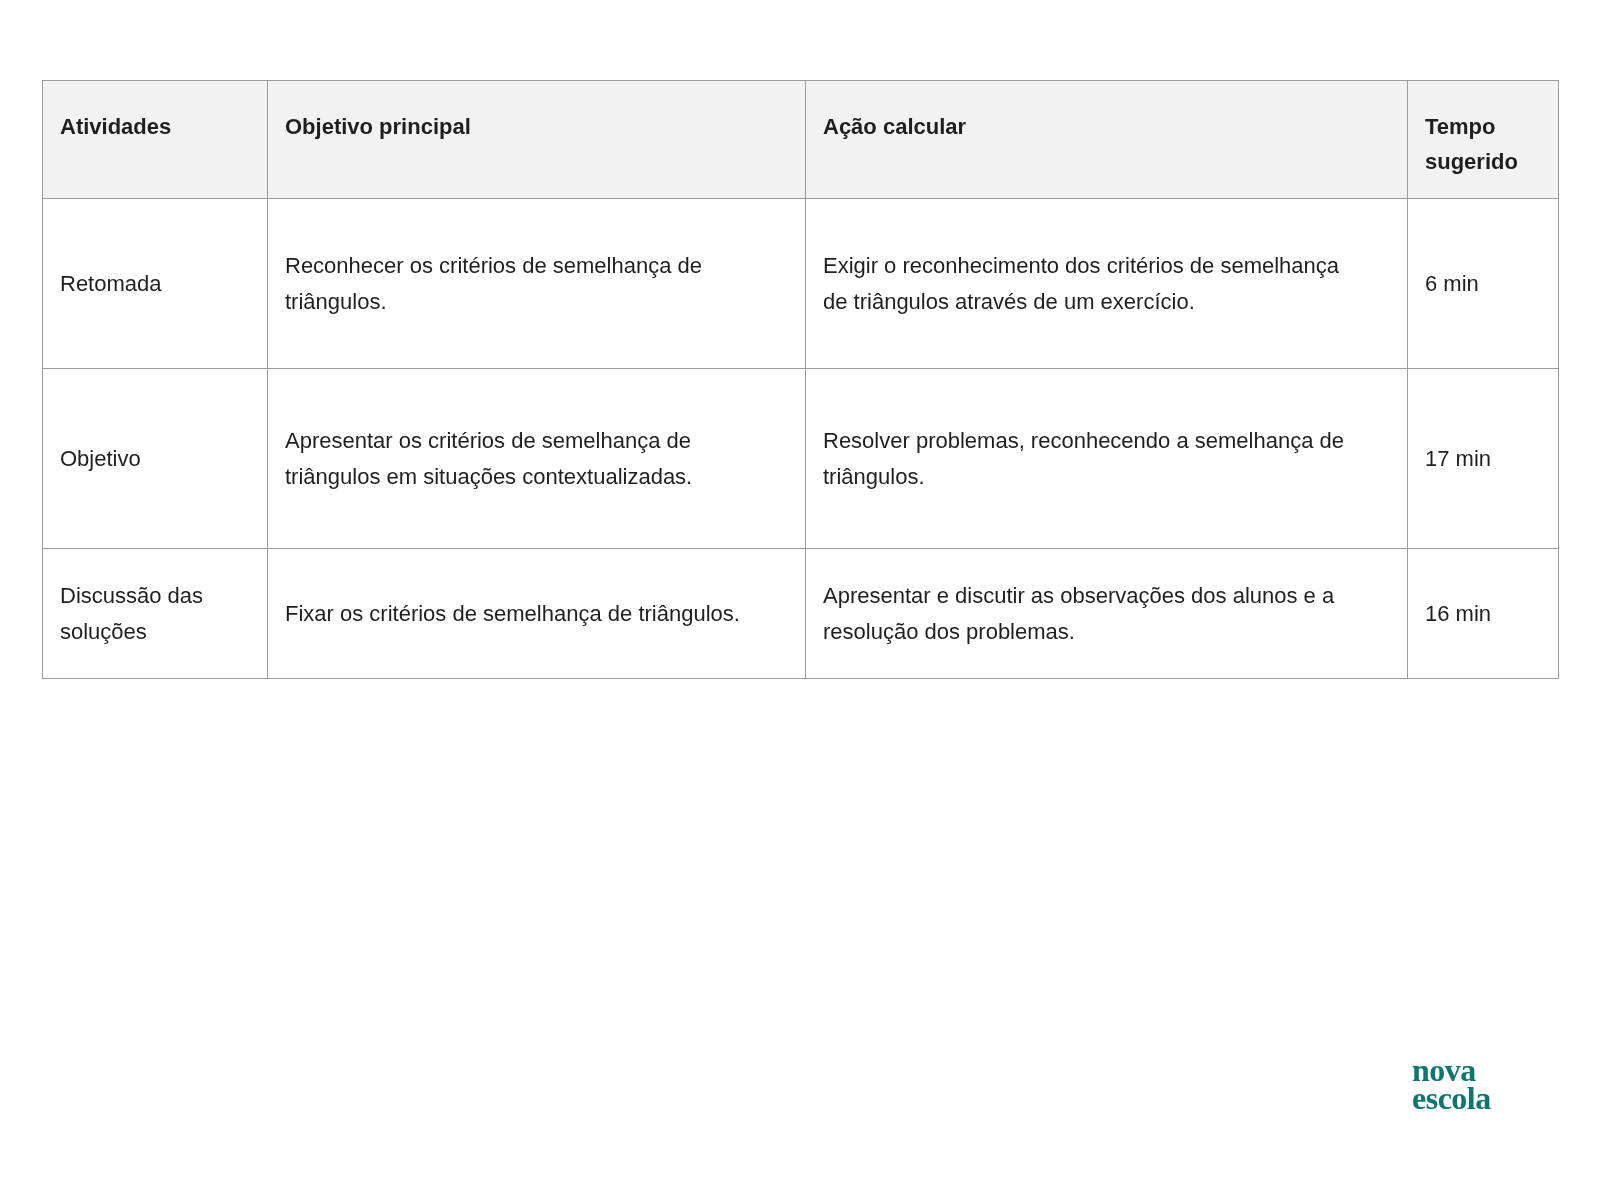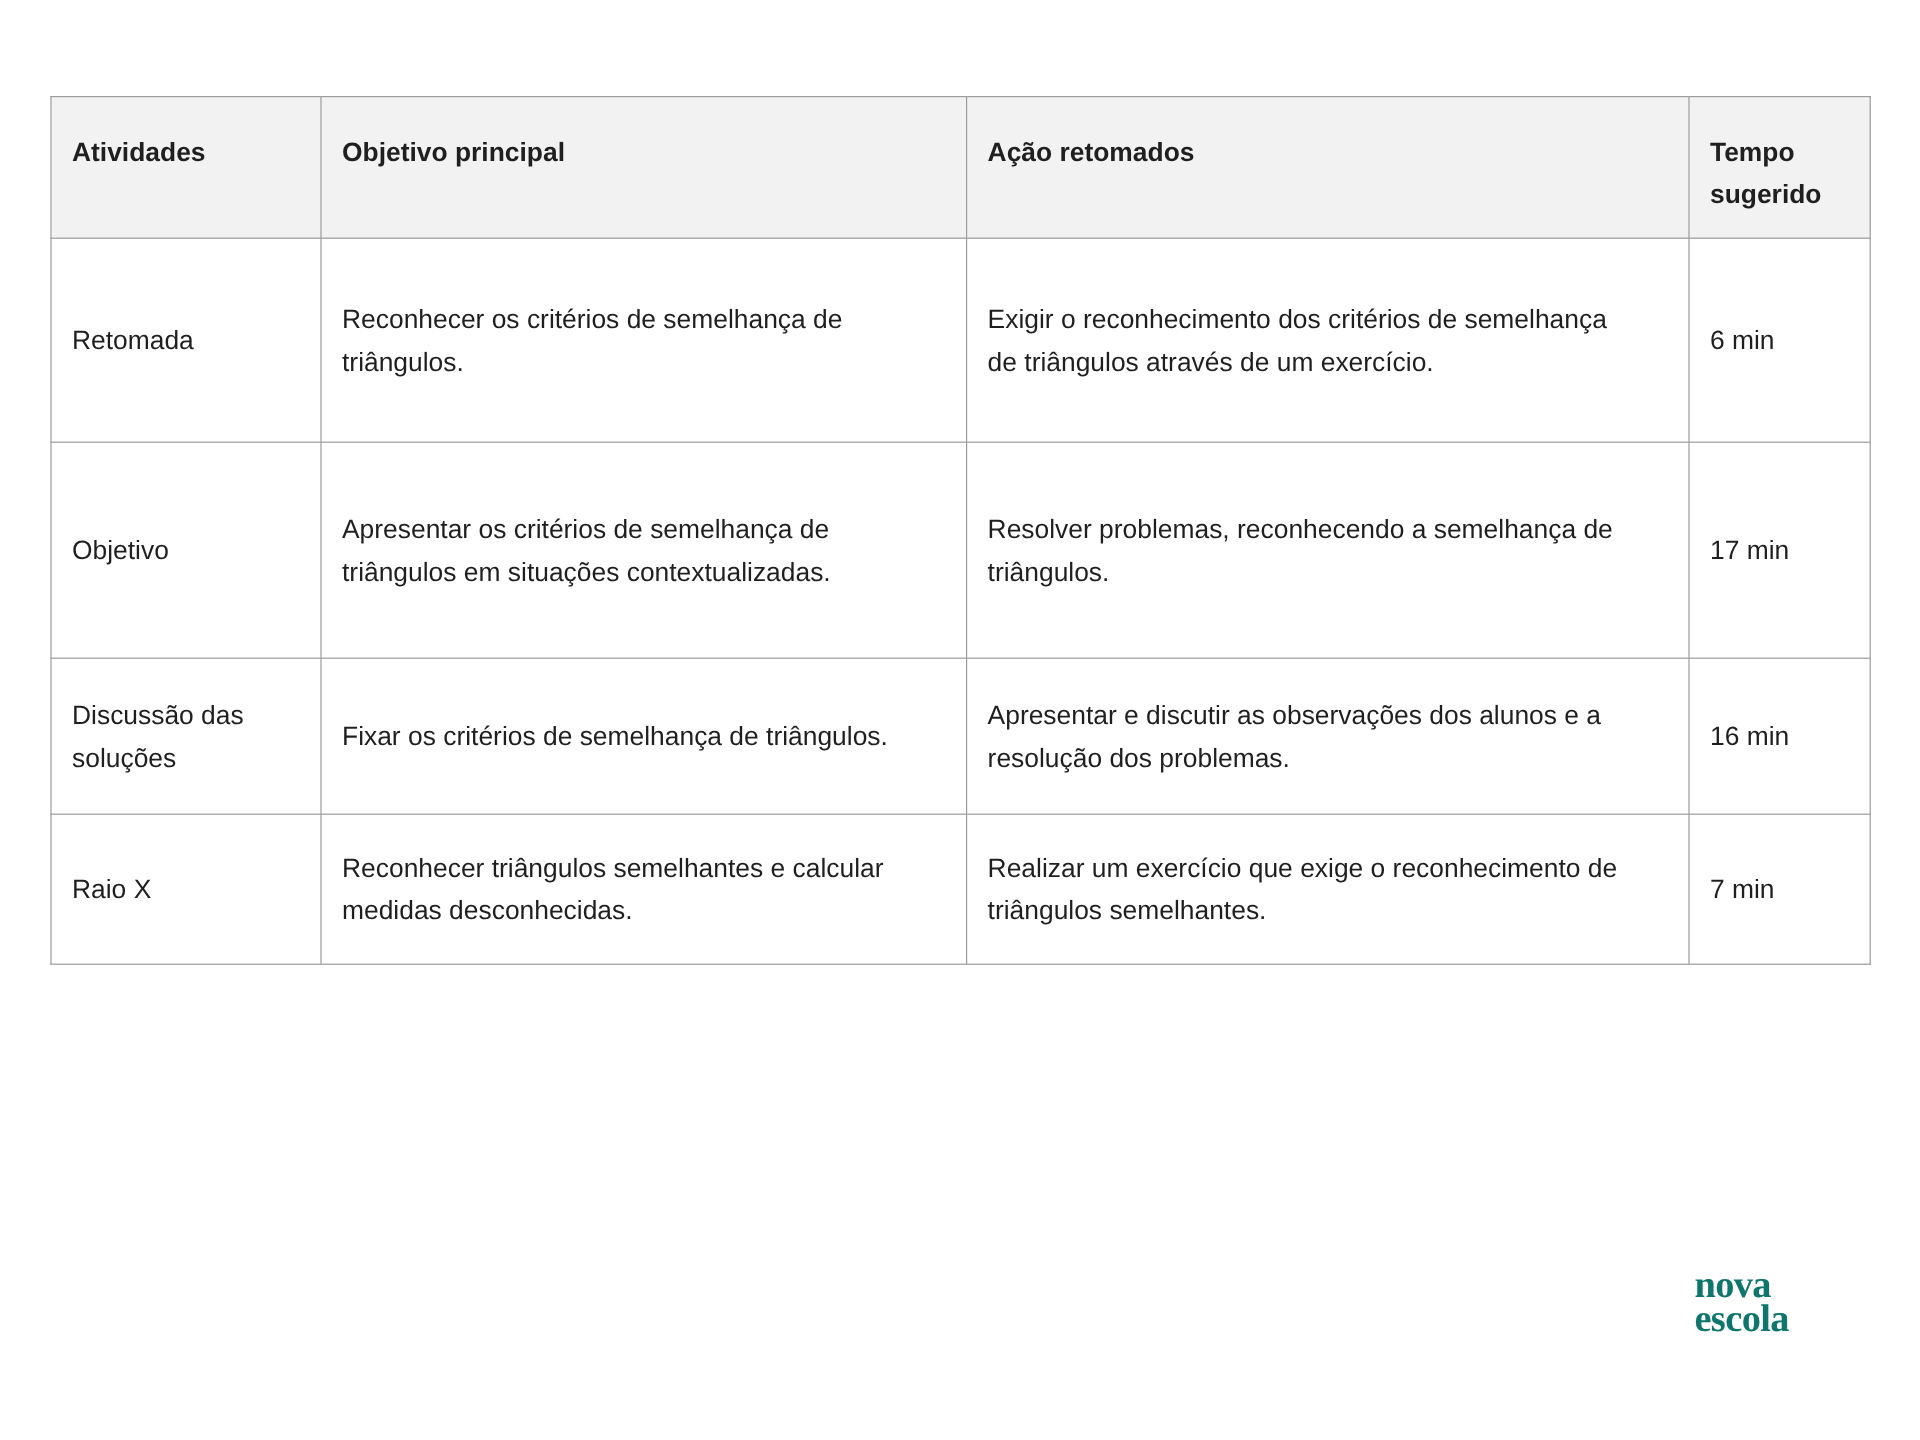--- a/index.html
+++ b/index.html
@@ -78,21 +78,21 @@
     <colgroup>
       <col style="width:225px">
       <col style="width:538px">
       <col style="width:602px">
       <col style="width:151px">
     </colgroup>
     <thead>
       <tr class="header-row">
         <th>Atividades</th>
         <th>Objetivo principal</th>
-        <th>Ação retomados</th>
+        <th>Ação calcular</th>
         <th class="col-tempo">Tempo sugerido</th>
       </tr>
     </thead>
     <tbody>
       <tr class="row-0">
         <td>Retomada</td>
         <td>Reconhecer os critérios de semelhança de triângulos.</td>
         <td>Exigir o reconhecimento dos critérios de semelhança de triângulos através de um exercício.</td>
         <td class="col-tempo">6 min</td>
       </tr>
@@ -101,26 +101,20 @@
         <td>Apresentar os critérios de semelhança de triângulos em situações contextualizadas.</td>
         <td>Resolver problemas, reconhecendo a semelhança de triângulos.</td>
         <td class="col-tempo">17 min</td>
       </tr>
       <tr class="row-2">
         <td>Discussão das soluções</td>
         <td>Fixar os critérios de semelhança de triângulos.</td>
         <td>Apresentar e discutir as observações dos alunos e a resolução dos problemas.</td>
         <td class="col-tempo">16 min</td>
       </tr>
-      <tr class="row-4">
-        <td>Raio X</td>
-        <td>Reconhecer triângulos semelhantes e calcular medidas desconhecidas.</td>
-        <td>Realizar um exercício que exige o reconhecimento de triângulos semelhantes.</td>
-        <td class="col-tempo">7 min</td>
-      </tr>
     </tbody>
   </table>
 
   <div class="logo">
     <div>nova</div>
     <div>escola</div>
   </div>
 
 </div>
 

